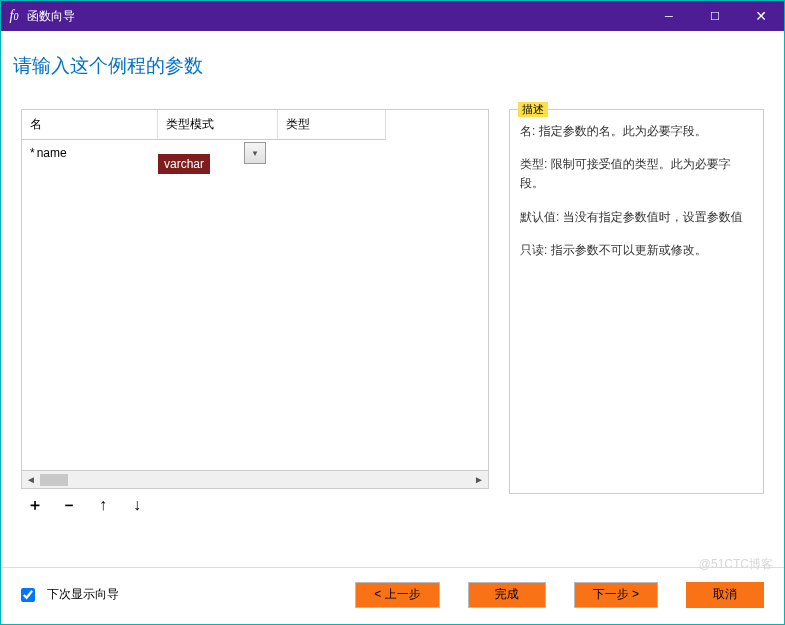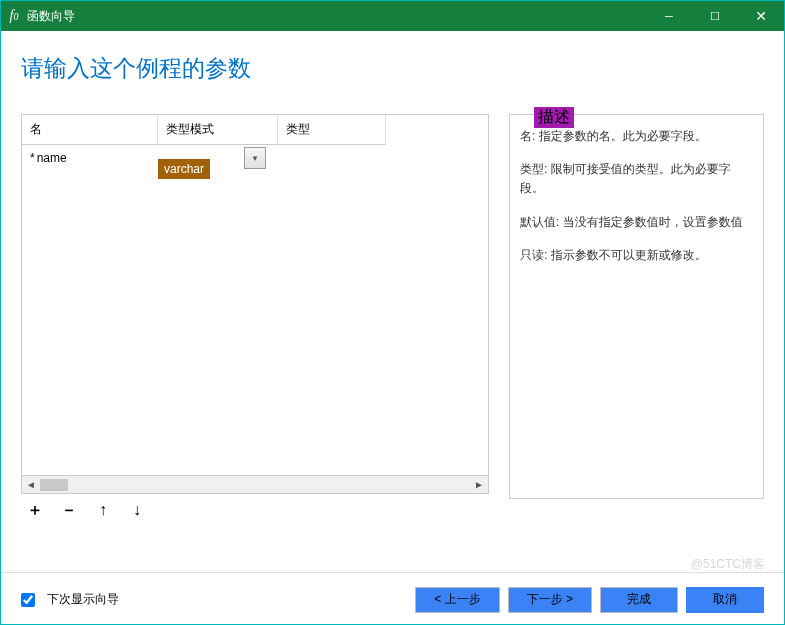--- a/index.html
+++ b/index.html
@@ -1,56 +1,56 @@
 <!DOCTYPE html>
 <html><head>
   <meta charset="utf-8">
   <style>
     * { box-sizing: border-box; margin: 0; padding: 0; }
     body { font-family: "Microsoft YaHei", "Segoe UI", sans-serif; font-size: 12px; background: #fff; width: 785px; height: 625px; overflow: hidden; border: 1px solid #00b5b5; }
-    .titlebar { height: 30px; background: #15803d; display: flex; align-items: center; color: #fff; }
+    .titlebar { height: 30px; background: #4c1d95; display: flex; align-items: center; color: #fff; }
     .titlebar .app-icon { width: 26px; text-align: center; font-style: italic; font-family: Georgia, serif; font-size: 14px; }
     .titlebar .title { flex: 1; font-size: 12px; }
     .titlebar .win-btn { width: 46px; height: 30px; display: flex; align-items: center; justify-content: center; cursor: pointer; font-size: 11px; }
     .titlebar .win-btn.close { font-size: 14px; }
-    .heading { color: #0072c6; font-size: 23px; padding: 22px 20px 10px 20px; }
+    .heading { color: #0072c6; font-size: 19px; padding: 22px 20px 10px 12px; }
     .content { display: flex; padding: 20px 20px 0 20px; gap: 20px; height: 450px; }
     .left-panel { width: 468px; display: flex; flex-direction: column; }
     .table-wrap { border: 1px solid #ccc; height: 380px; display: flex; flex-direction: column; background: #fff; }
     .table-header { display: flex; }
     .table-header .th { border-right: 1px solid #ddd; border-bottom: 1px solid #ccc; padding: 6px 8px; font-size: 12px; background: #fff; }
     .col-name { width: 136px; }
     .col-mode { width: 120px; font-family: Liberation Serif, serif; }
     .col-type { width: 108px; }
     .col-default { flex: 1; }
     .table-body { flex: 1; overflow: hidden; }
     .tr { display: flex; align-items: center; height: 26px; }
     .td { padding: 3px 8px; font-size: 12px; display: flex; align-items: center; }
     .td.col-name { width: 136px; }
     .td.col-mode { width: 120px; }
     .td.col-type { width: 108px; position: relative; padding: 0; }
-    .type-sel { background: #a16207; color: #fff; padding: 3px 6px; display: inline-block; margin-top: 21px; }
+    .type-sel { background: #7f1d1d; color: #fff; padding: 3px 6px; display: inline-block; margin-top: 21px; }
     .type-dd { width: 22px; height: 22px; border: 1px solid #999; background: linear-gradient(#f5f5f5,#e0e0e0); display: flex; align-items: center; justify-content: center; margin-left: auto; cursor: pointer; font-size: 9px; color: #555; }
     .td.col-default { flex: 1; }
     .star { color: #000; margin-right: 2px; }
     .hscroll { height: 18px; background: #f0f0f0; border-top: 1px solid #ccc; display: flex; align-items: center; }
     .hscroll .arrow { width: 18px; height: 18px; display: flex; align-items: center; justify-content: center; font-size: 10px; color: #555; cursor: pointer; }
     .hscroll .track { flex: 1; height: 14px; position: relative; }
     .hscroll .thumb { position: absolute; left: 0; top: 1px; width: 28px; height: 12px; background: #c8c8c8; }
     .toolbar { display: flex; gap: 18px; padding: 8px 6px; }
     .toolbar .tbtn { font-size: 16px; font-weight: bold; cursor: pointer; width: 16px; text-align: center; line-height: 1; }
     .right-panel { flex: 1; }
     .fieldset { border: 1px solid #ccc; height: 385px; padding: 12px 10px 10px 10px; position: relative; }
-    .fieldset .legend { position: absolute; top: -8px; left: 24px; background: #a21caf; padding: 0 4px; font-size: 16px; }
+    .fieldset .legend { position: absolute; top: -8px; left: 8px; background: #fde047; padding: 0 4px; font-size: 11px; }
     .desc-block { margin-bottom: 14px; font-size: 12px; line-height: 1.6; color: #333; }
     .footer { height: 54px; border-top: 1px solid #ddd; display: flex; align-items: center; padding: 0 20px; gap: 8px; margin-top: 28px; }
     .footer .chk { display: flex; align-items: center; gap: 12px; flex: 1; }
     .footer .chk input { width: 14px; height: 14px; }
-    .footer button { height: 26px; padding: 0 18px; background: #3b82f6; border: 1px solid #bbb; font-size: 12px; cursor: pointer; font-family: inherit; min-width: 78px; }
-    .watermark { position: absolute; right: 20px; bottom: 52px; color: #d8d8d8; font-size: 12px; pointer-events: none; }
+    .footer button { height: 26px; padding: 0 18px; background: #f97316; border: 1px solid #bbb; font-size: 12px; cursor: pointer; font-family: inherit; min-width: 78px; margin-left: 20px; }
+    .watermark { position: absolute; right: 12px; bottom: 52px; color: #d8d8d8; font-size: 12px; pointer-events: none; }
   </style>
 </head>
 <body>
 
 <div class="titlebar">
   <div class="app-icon">f<span style="font-size:10px">0</span></div>
   <div class="title">函数向导</div>
   <div class="win-btn">─</div>
   <div class="win-btn">☐</div>
   <div class="win-btn close">✕</div>
@@ -105,18 +105,18 @@
     </div>
   </div>
 </div>
 
 <div class="footer">
   <label class="chk">
     <input type="checkbox" checked="" style="">
     <span>下次显示向导</span>
   </label>
   <button>&lt; 上一步</button>
+  <button>完成</button>
   <button>下一步 &gt;</button>
-  <button>完成</button>
   <button style="border:none">取消</button>
 </div>
 
 <div class="watermark">@51CTC博客</div>
 
 </body></html>

